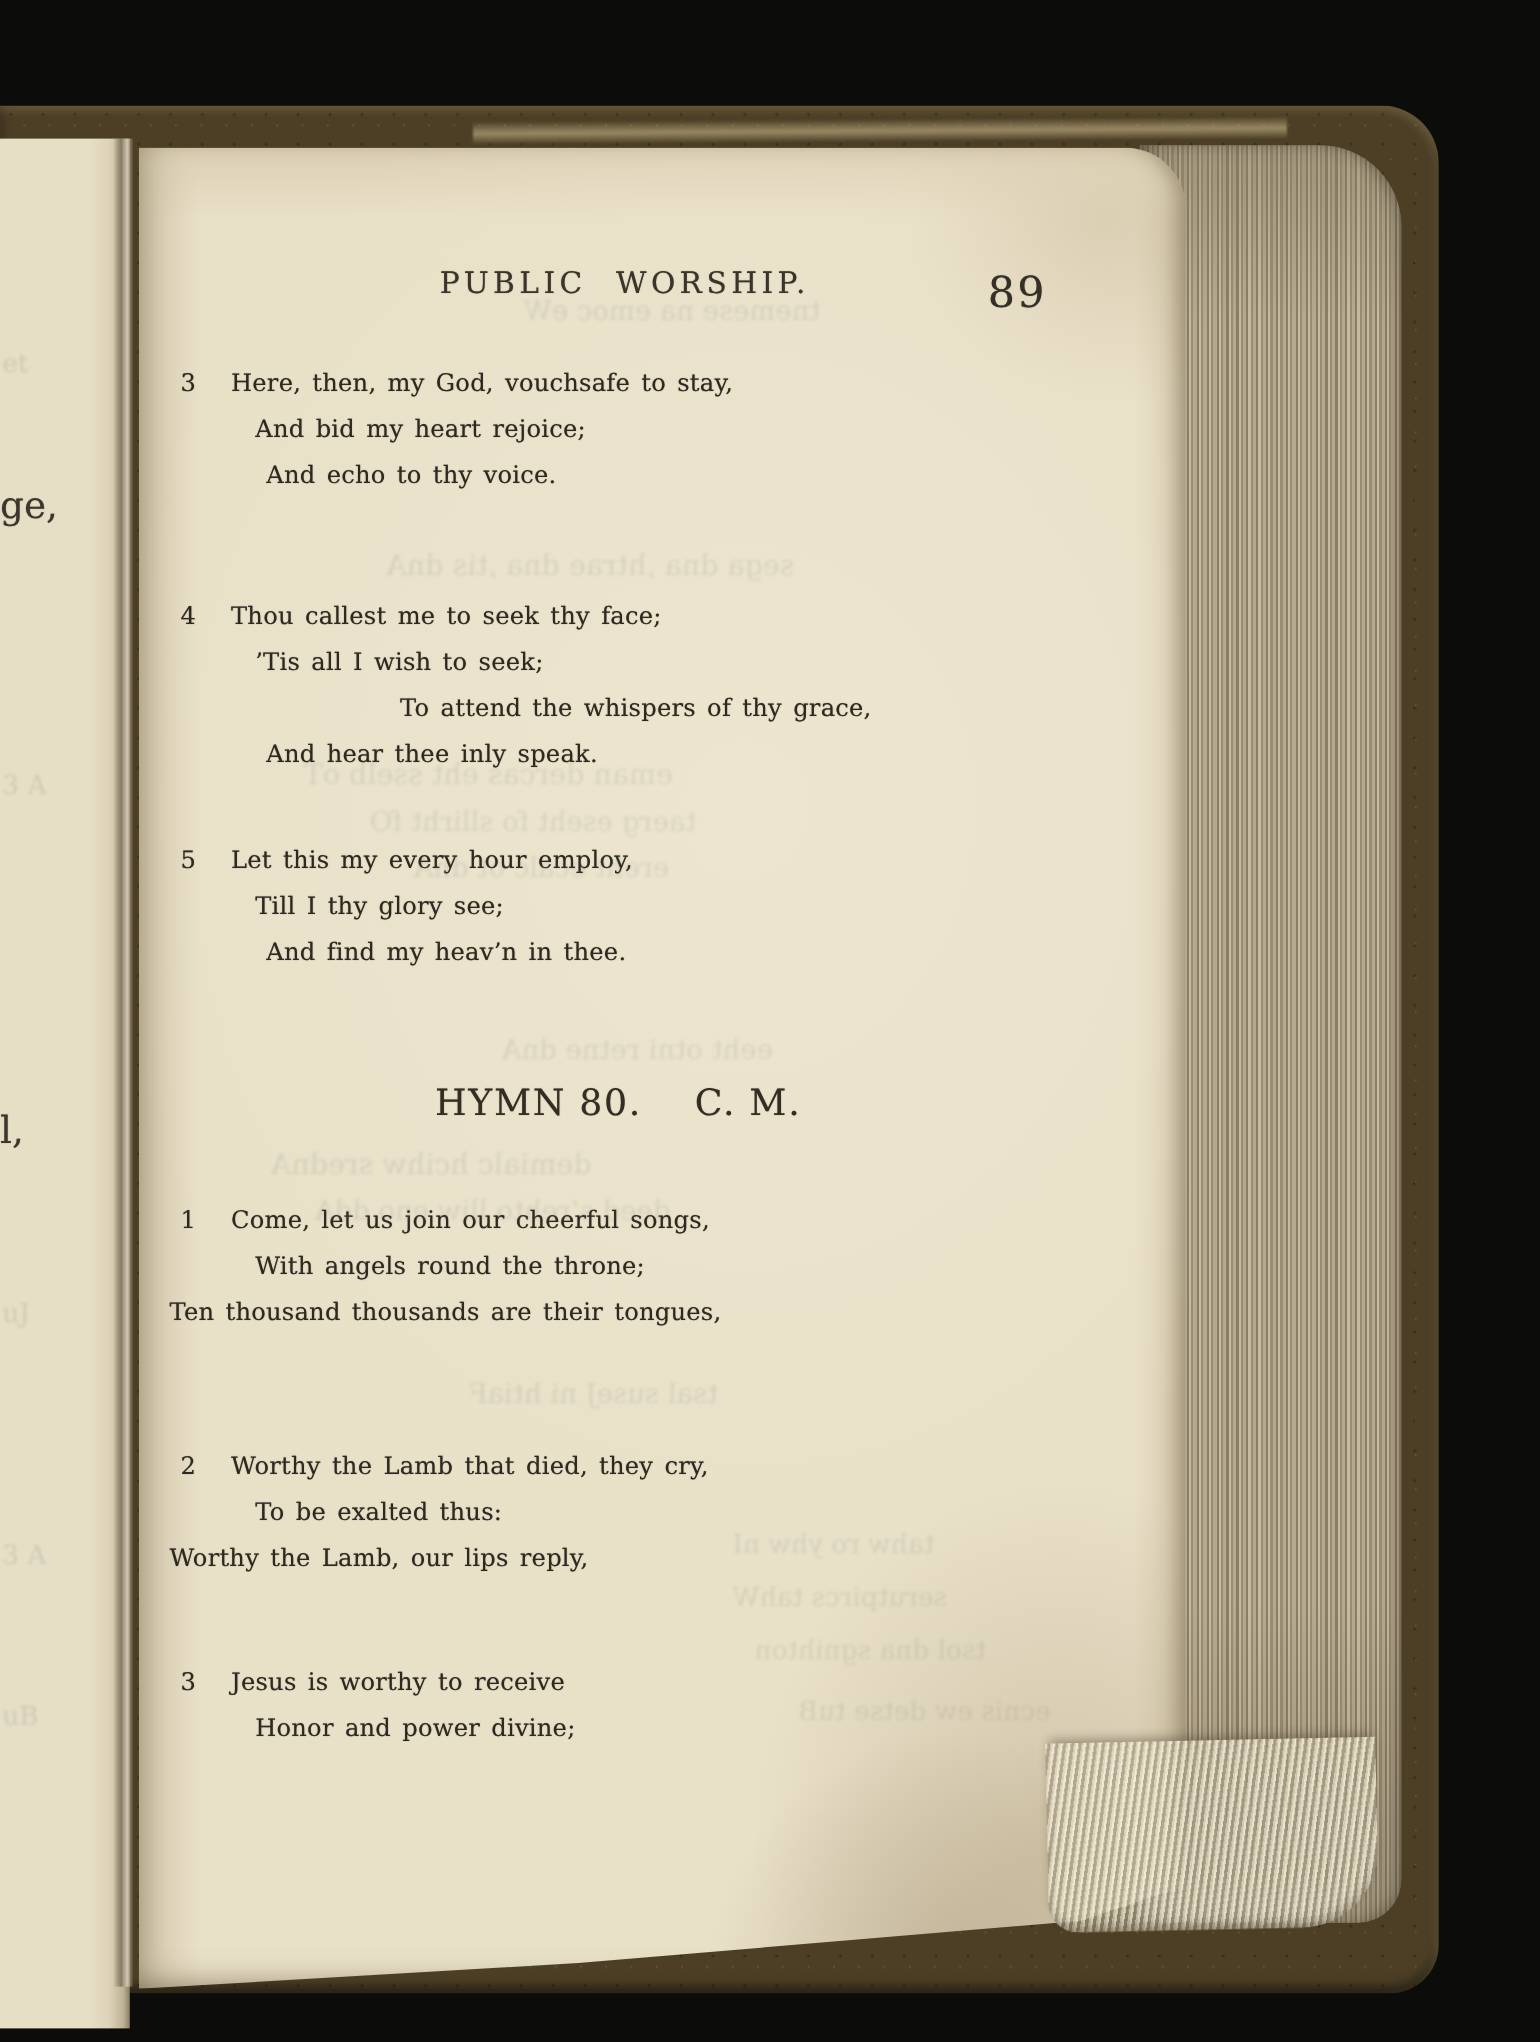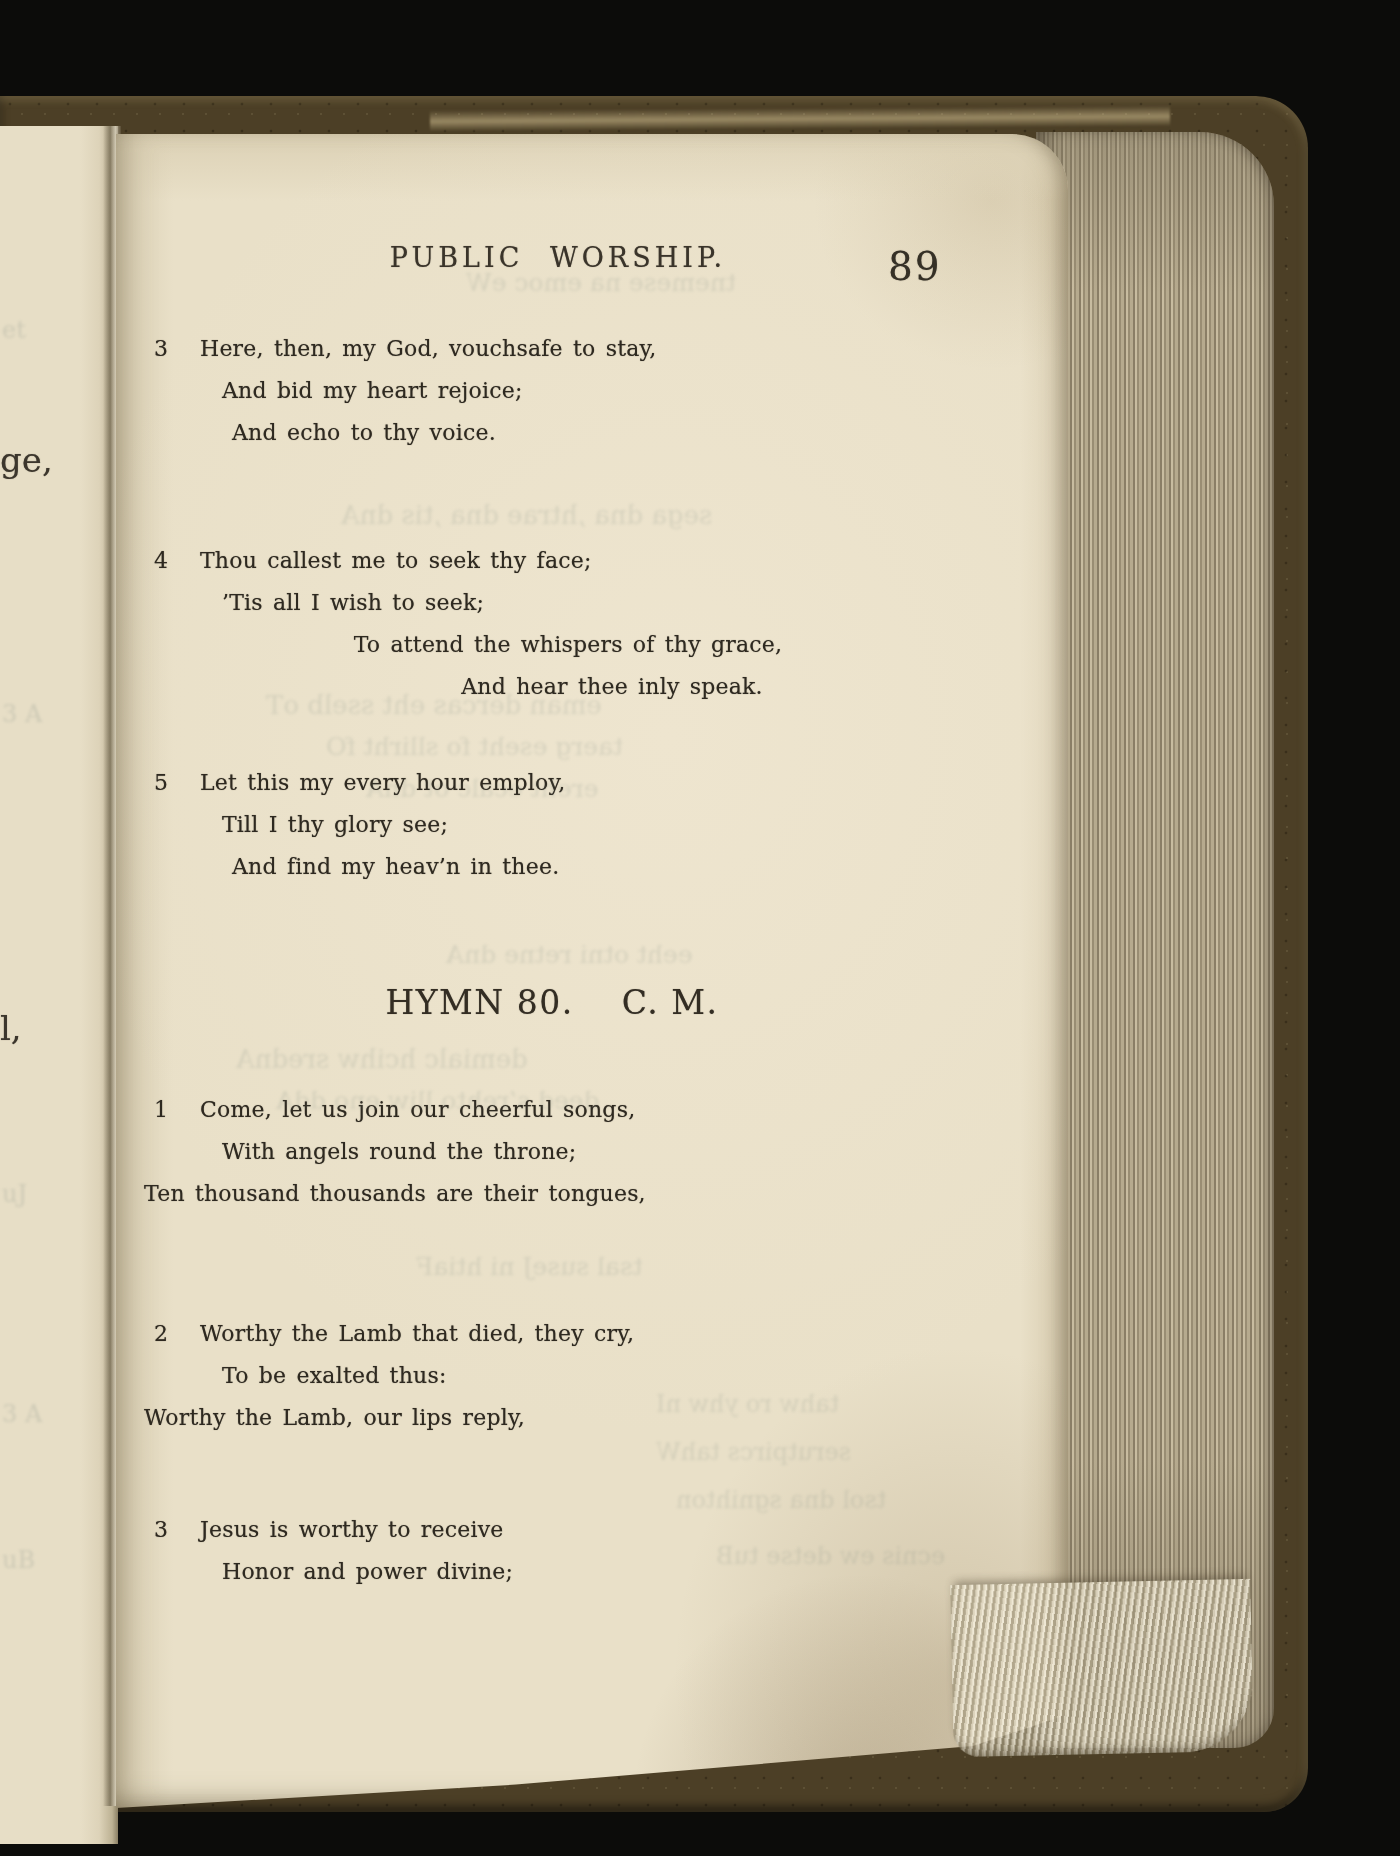--- a/index.html
+++ b/index.html
@@ -38,21 +38,21 @@
          border-radius:0 0 70px 26px;transform:rotate(-1.2deg);
          background:repeating-linear-gradient(99deg, rgba(243,237,219,.95) 0 2px, rgba(165,155,129,.8) 2px 5px, rgba(222,214,192,.9) 5px 7px);
          filter:blur(.4px);opacity:.92;
          box-shadow:0 -6px 10px -4px rgba(70,60,42,.5), inset 0 -10px 12px -6px rgba(90,80,60,.6);}
   
   .sliver{position:absolute;left:0;top:126px;width:118px;height:1718px;overflow:hidden;
          background:linear-gradient(90deg, #e7dec6 0 68%, #ddd3b9 84%, #bdb294 95%, #8a7f64 100%);}
   .gutter{position:absolute;left:103px;top:126px;width:18px;height:1680px;
          background:linear-gradient(90deg, rgba(0,0,0,0), rgba(92,82,60,.6) 40%, rgba(246,240,224,.55) 70%, rgba(120,108,84,.3));}
   
-  .page{position:absolute;left:116px;top:134px;width:952px;height:1674px;
+  .page{position:absolute;left:126px;top:134px;width:952px;height:1674px;
          border-radius:0 56px 0 0;
          clip-path:polygon(0 0,100% 0,100% 94.4%,90% 96.3%,42% 98.6%,0 100%);
          background-color:#e9e0c8;
          background-image:
            radial-gradient(90% 60% at 58% 36%, #eee5cf 0%, rgba(0,0,0,0) 70%),
            linear-gradient(90deg, #d7ccb0 0, rgba(0,0,0,0) 6%),
            linear-gradient(180deg, #dcd1b5 0, rgba(0,0,0,0) 4%),
            radial-gradient(42% 28% at 88% 92%, rgba(150,130,95,.28), transparent 70%),
            radial-gradient(34% 20% at 78% 100%, rgba(120,100,70,.3), transparent 70%),
            radial-gradient(26% 14% at 92% 4%, rgba(170,150,110,.25), transparent 72%),
@@ -104,21 +104,21 @@
       <div id="stanzas-top">
           <div class="stanza" style="top: 194px;">
             <div class="vline"><span class="vnum">3</span><span>Here, then, my God, vouchsafe to stay,</span></div>
             <div class="vline" style="padding-left: 70px;">And bid my heart rejoice;</div>
             <div class="vline" style="padding-left: 80px;">And echo to thy voice.</div>
           </div>
           <div class="stanza" style="top: 406px;">
             <div class="vline"><span class="vnum">4</span><span>Thou callest me to seek thy face;</span></div>
             <div class="vline" style="padding-left: 70px;">’Tis all I wish to seek;</div>
             <div class="vline" style="margin-left: -8px; text-align: center;">To attend the whispers of thy grace,</div>
-            <div class="vline" style="padding-left: 80px; text-align: center;">And hear thee inly speak.</div>
+            <div class="vline" style="padding-left: 80px;">And hear thee inly speak.</div>
           </div>
           <div class="stanza" style="top: 628px;">
             <div class="vline"><span class="vnum">5</span><span>Let this my every hour employ,</span></div>
             <div class="vline" style="padding-left: 70px;">Till I thy glory see;</div>
             <div class="vline" style="padding-left: 80px;">And find my heav’n in thee.</div>
           </div>
         </div>
 
       <div class="hymn-heading">
         <span>HYMN 80.</span><span class="meter">C. M.</span>

